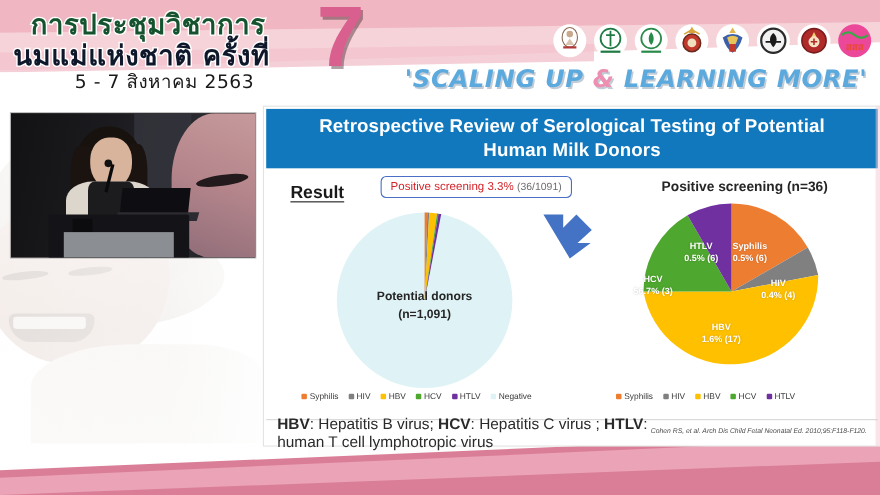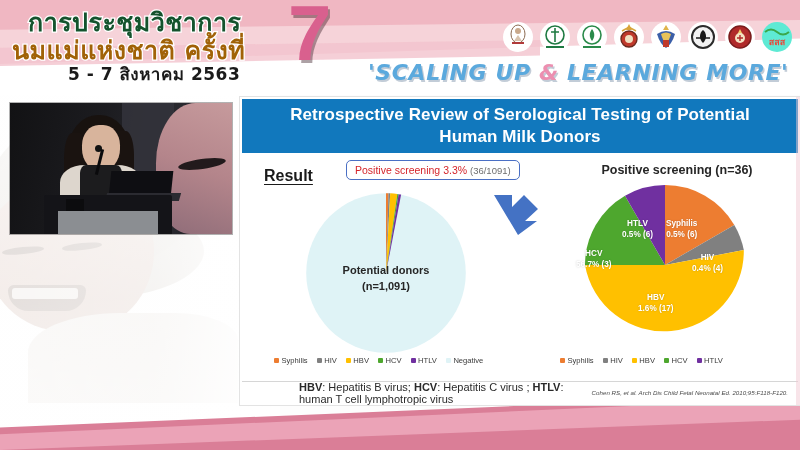--- a/index.html
+++ b/index.html
@@ -93,27 +93,27 @@
   .hdr-thai1{
     position:absolute;left:28px;top:2px;
     font-family:"DejaVu Sans",sans-serif;font-weight:bold;font-size:25px;
     color:#14532d;
     -webkit-text-stroke:2.5px #ffffff;paint-order:stroke fill;
     letter-spacing:.5px;white-space:nowrap;
   }
   .hdr-thai2{
     position:absolute;left:12px;top:30px;
     font-family:"DejaVu Sans",sans-serif;font-weight:bold;font-size:25px;
-    color:#a16207;
+    color:#0f172a;
     -webkit-text-stroke:2.5px #ffffff;paint-order:stroke fill;
     letter-spacing:.5px;white-space:nowrap;
   }
   .hdr-date{
     position:absolute;left:68px;top:60px;
-    font-family:"DejaVu Sans",sans-serif;font-weight:bold;font-size:17px;
+    font-family:"DejaVu Sans",sans-serif;font-weight:normal;font-size:17px;
     color:#1a1a1a;white-space:nowrap;letter-spacing:.5px;
   }
   .hdr-seven{
     position:absolute;left:288px;top:-6px;
     font-family:"Liberation Sans",sans-serif;font-weight:bold;font-size:78px;
     color:#d9608e;line-height:1;
     text-shadow:2px 3px 0 rgba(60,30,40,.42);
   }
   .hdr-tagline{
     position:absolute;left:368px;top:60px;
@@ -193,21 +193,21 @@
   .legend-left{left:34px;top:259px;}
   .legend-right{left:320px;top:259px;}
 
   
   .footnote{
     position:absolute;left:2px;bottom:2px;width:556px;height:22px;
     border-top:1px solid #d6d6d6;
     display:flex;align-items:center;justify-content:space-between;
     padding:0 10px;background:#fff;
   }
-  .footnote .defs{font-size:11px;color:#2a2a2a;margin-left:47px;}
+  .footnote .defs{font-size:14px;color:#2a2a2a;}
   .footnote .defs b{font-weight:bold;}
   .footnote .cite{font-size:6.2px;color:#4a4a4a;font-style:italic;white-space:nowrap;}
 
   
   .video{
     position:absolute;left:10px;top:103px;width:222px;height:131px;
     background:#0d0d0f;overflow:hidden;
     box-shadow:0 0 0 1px rgba(0,0,0,.3);
   }
   .v-wall{position:absolute;left:0;top:0;width:222px;height:131px;background:linear-gradient(100deg,#121214 0%,#1c1c20 40%,#2a2a30 72%,#141417 100%);}
@@ -322,21 +322,21 @@
           </svg>
       </div>
       <div class="logo" style="background:#fff;">
         <svg width="30" height="30" viewBox="0 0 30 30">
             <circle cx="15" cy="15" r="11" fill="#b02a2a" stroke="#7a1c1c" stroke-width="1.5"></circle>
             <path d="M15 7 l2.5 5h-5z" fill="#f0d070"></path>
             <circle cx="15" cy="16" r="5" fill="#f4e2c2"></circle>
             <path d="M12 16 h6 M15 13 v6" stroke="#b02a2a" stroke-width="1.4"></path>
           </svg>
       </div>
-      <div class="logo" style="background:#5eead4;flex-direction:column;">
+      <div class="logo" style="background:#ec4899;flex-direction:column;">
         <svg width="30" height="22" viewBox="0 0 30 22">
             <path d="M3 6 q6-5 12 0 q6 5 12 0" stroke="#3aa84a" stroke-width="2" fill="none"></path>
             <text x="15" y="19" font-size="9" font-weight="bold" fill="#e8483a" text-anchor="middle" font-family="DejaVu Sans">สสส</text>
           </svg>
       </div>
     </div>
   </div>
 
   <div class="video">
     <div class="v-wall"></div>

